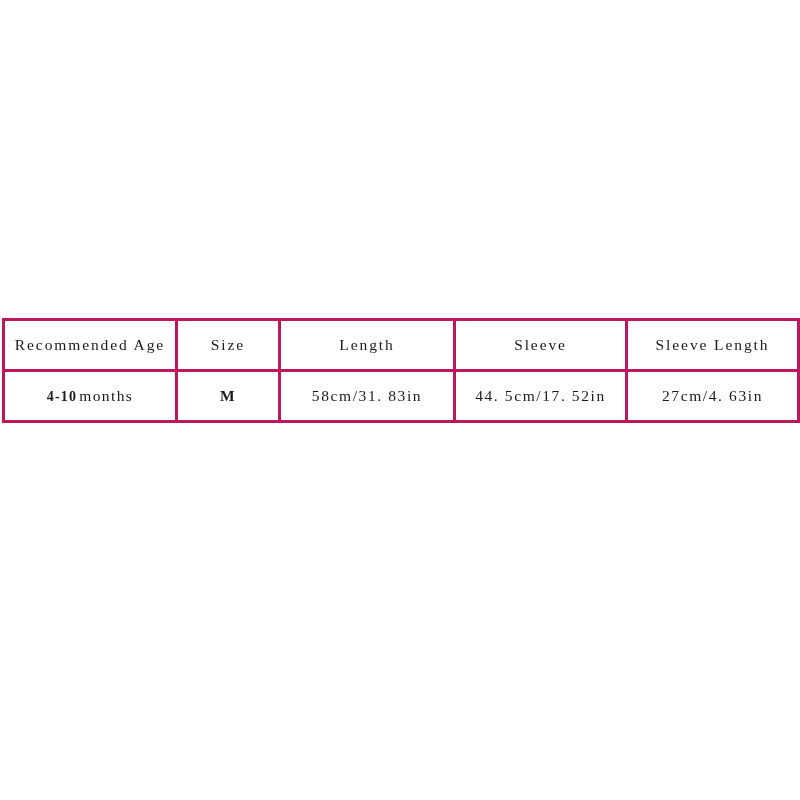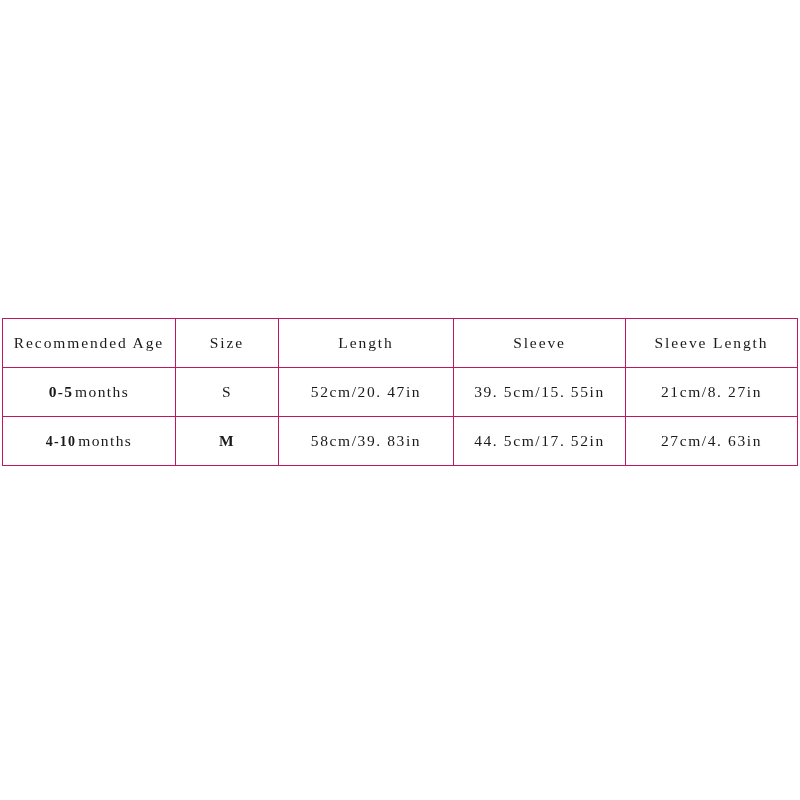--- a/index.html
+++ b/index.html
@@ -32,21 +32,21 @@
   }
 
   table.size-chart col.c-age    { width: 173px; }
   table.size-chart col.c-size   { width: 103px; }
   table.size-chart col.c-waist  { width: 175px; }
   table.size-chart col.c-length { width: 172px; }
   table.size-chart col.c-sleeve { width: 172px; }
 
   table.size-chart th,
   table.size-chart td {
-    border: 1px solid #be185d;
+    border: 3px solid #be185d;
     height: 48px;
     padding: 0 2px;
     text-align: center;
     vertical-align: middle;
     font-weight: normal;
     font-size: 15.5px;
     letter-spacing: 1.6px;
     white-space: nowrap;
     color: #1a1a1a;
     margin-top: 41px;
@@ -102,32 +102,23 @@
       <tr>
         <th>Recommended Age</th>
         <th>Size</th>
         <th>Length</th>
         <th>Sleeve</th>
         <th>Sleeve Length</th>
       </tr>
     </thead>
     <tbody>
       <tr>
-        <td class="age-cell">
-          <span class="age-range">0-5</span><span class="age-unit">months</span>
-        </td>
-        <td class="size-cell">S</td>
-        <td class="measure-cell">52cm/20. 47in</td>
-        <td class="measure-cell">39. 5cm/15. 55in</td>
-        <td class="measure-cell">21cm/8. 27in</td>
-      </tr>
-      <tr>
         <td class="age-cell tight">
           <span class="age-range">4-10</span><span class="age-unit">months</span>
         </td>
         <td class="size-cell bold-size">M</td>
-        <td class="measure-cell">58cm/39. 83in</td>
+        <td class="measure-cell">58cm/31. 83in</td>
         <td class="measure-cell">44. 5cm/17. 52in</td>
         <td class="measure-cell">27cm/4. 63in</td>
       </tr>
     </tbody>
   </table>
 </div>
 
 </body></html>

